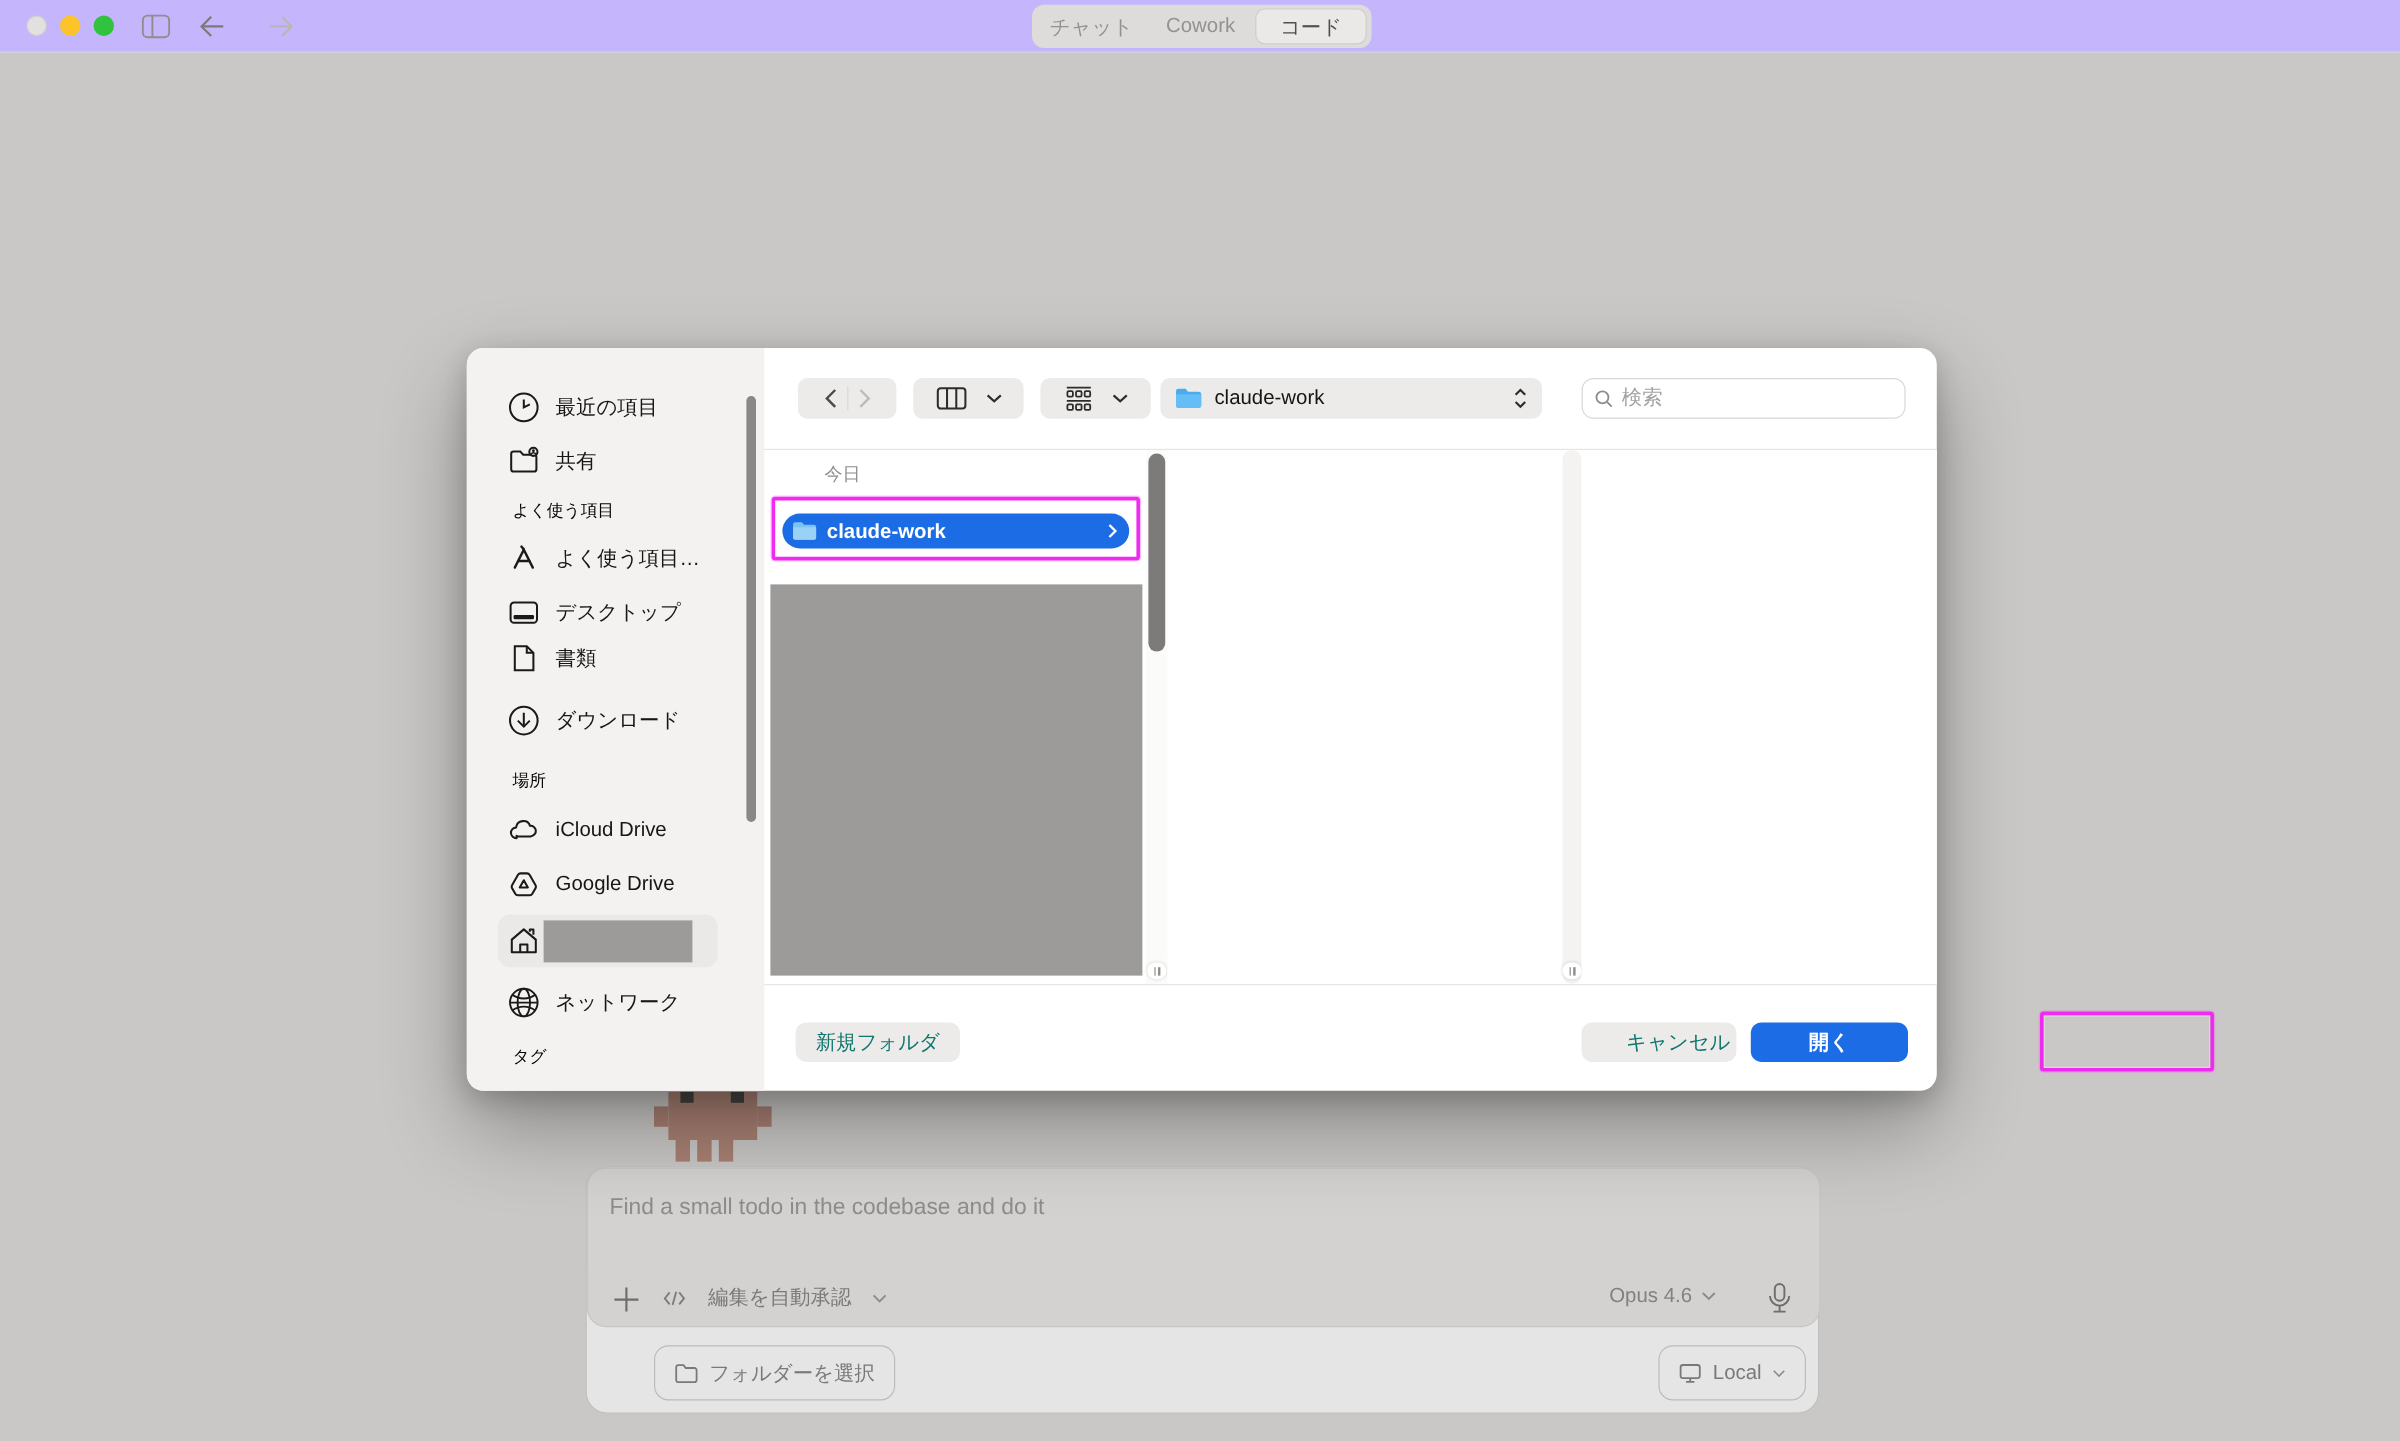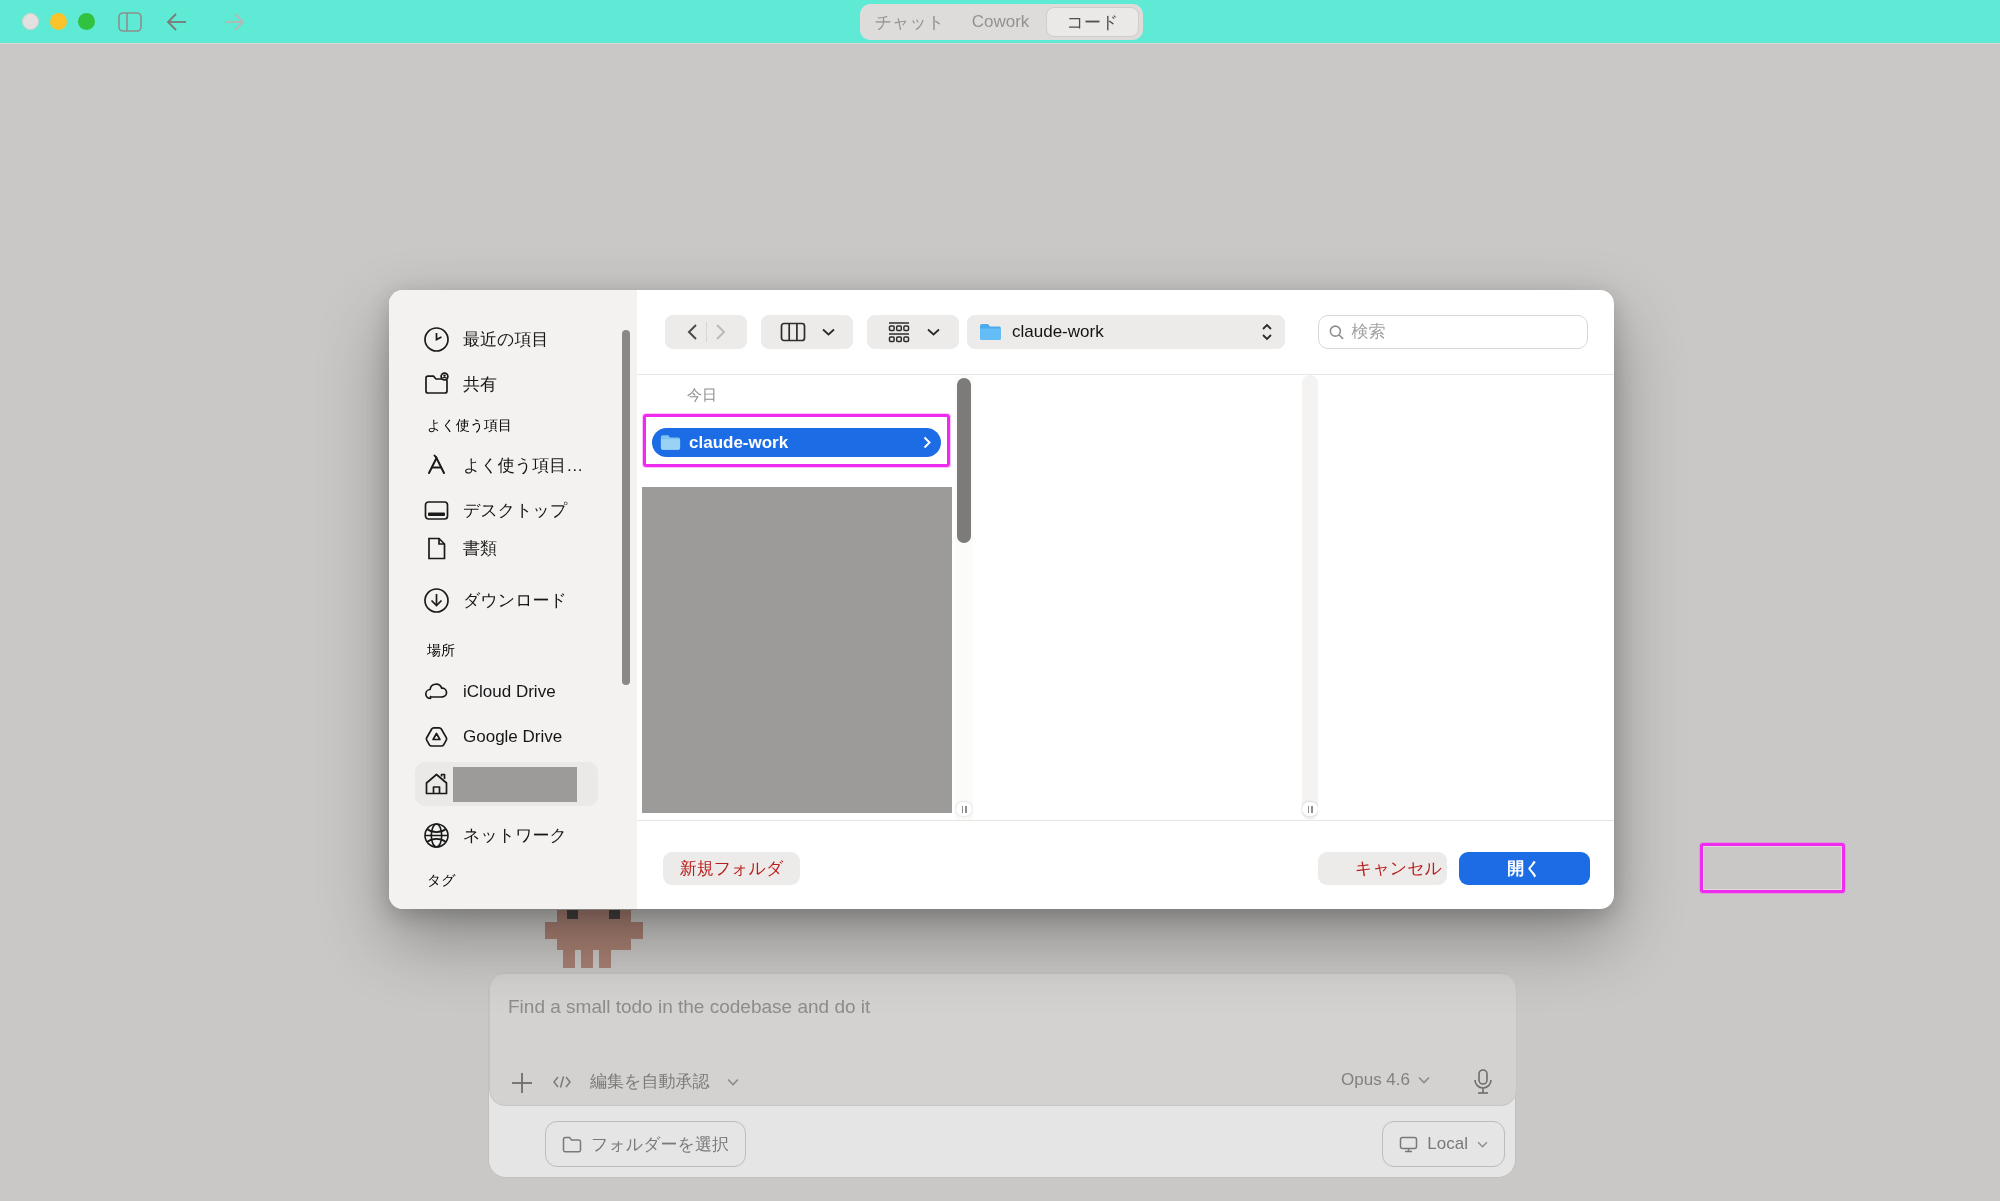--- a/index.html
+++ b/index.html
@@ -6,21 +6,21 @@
   html,body { width:2000px; height:1201px; overflow:hidden; }
   body {
     font-family:"Liberation Sans","DejaVu Sans",sans-serif;
     background:#c9c8c6; position:relative; color:#1a1a1a;
   }
   svg { display:block; }
 
   
   .topbar {
     position:absolute; left:0; top:0; width:2000px; height:44px;
-    background:#5eead4; border-bottom:1px solid #d8d7d5;
+    background:#c4b5fd; border-bottom:1px solid #d8d7d5;
   }
   .traffic { position:absolute; top:13px; width:17px; height:17px; border-radius:50%; }
   .t-close { left:22px; background:#e2e1df; border:1px solid #d3d2d0; }
   .t-min   { left:50px; background:#fcc32a; }
   .t-max   { left:78px; background:#31c23f; }
   .tb-icon { position:absolute; top:11px; }
   .tabset {
     position:absolute; left:860px; top:4px; width:283px; height:36px;
     background:#dddcda; border-radius:10px; display:flex; align-items:center; padding:0 4px;
   }
@@ -140,21 +140,21 @@
   }
   .lane-handle i { display:block; width:1.5px; height:7px; background:#8e8d8b; }
   .lane1 .lane-handle { left:1px; }
   .lane2 .lane-handle { left:0; }
 
   
   .ft-sep { position:absolute; left:0; right:0; top:530px; height:1px; background:#e7e6e4; }
   .dlg-btn {
     position:absolute; top:562px; height:33px; border-radius:9px; border:none;
     font-size:17px; font-family:inherit; display:flex; align-items:center; justify-content:center;
-    background:#ecebe9; color:#b91c1c;
+    background:#ecebe9; color:#0f766e;
   }
   .btn-newfolder { left:26px; width:137px; }
   .btn-cancel { left:681px; width:129px;padding-left:32px; }
   .btn-open { left:822px; width:131px; background:#1c6de5; color:#fff; font-weight:bold; }
 
   
   .annot {
     position:absolute; border:3px solid #ee2bee; border-radius:3px;
     box-shadow:0 0 0 1px rgba(255,80,250,.35), inset 0 0 0 1px rgba(255,255,255,.35);
     pointer-events:none;

